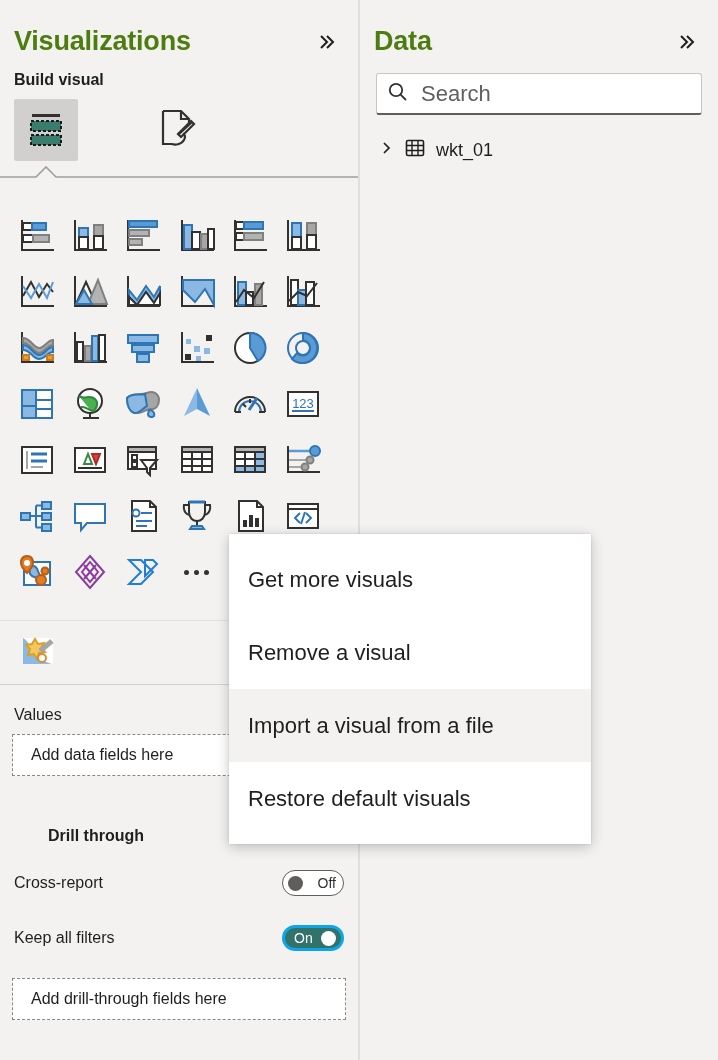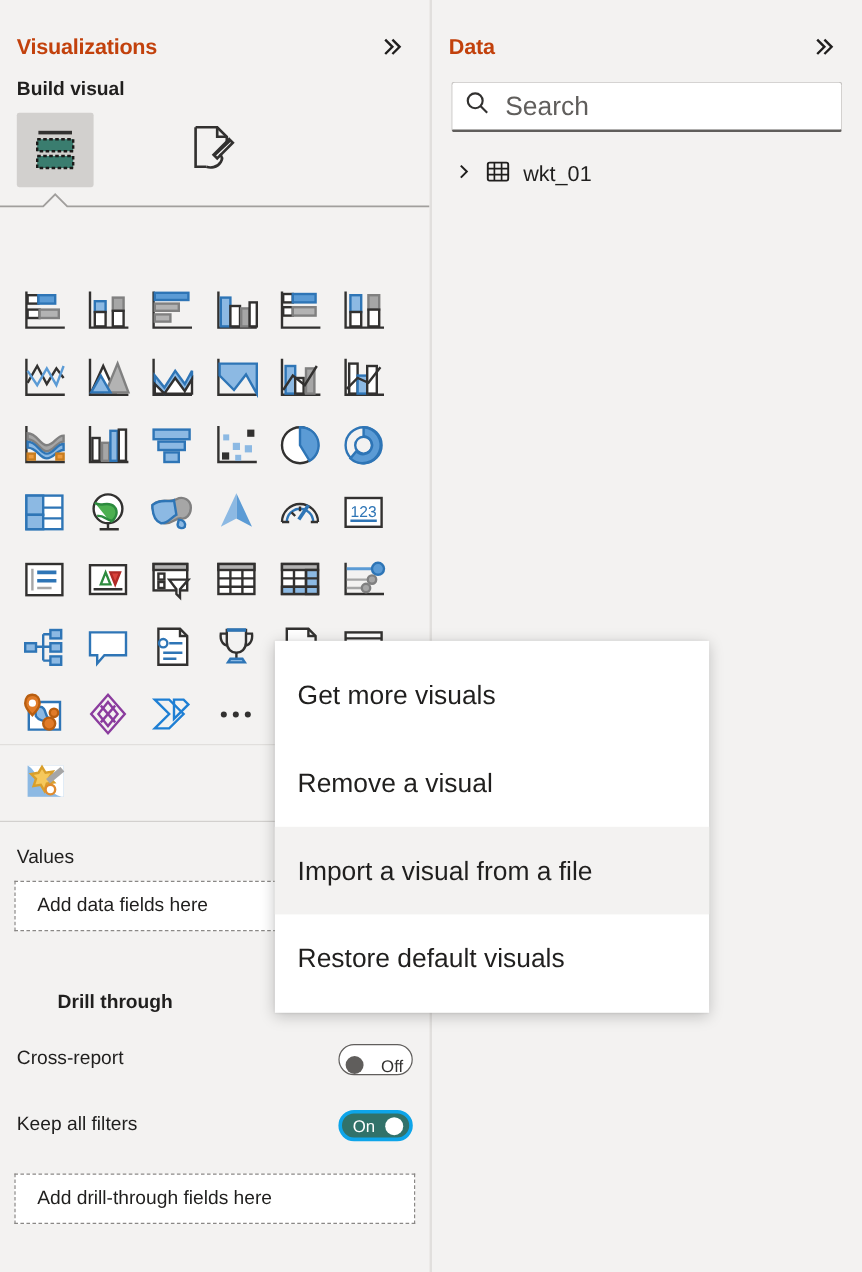--- a/index.html
+++ b/index.html
@@ -19,21 +19,21 @@
   .panel-divider {
     position: absolute; left: 358px; top: 0; width: 2px; height: 1060px;
     background: #e1dfdd;
   }
 
   .panel-header {
     display: flex; align-items: center; justify-content: space-between;
     padding: 26px 18px 0 14px;
   }
   .panel-title {
-    font-size: 18px; font-weight: bold; color: #c2410c; letter-spacing: -0.2px;
+    font-size: 27px; font-weight: bold; color: #4d7c0f; letter-spacing: -0.2px;
   }
   .collapse-btn {
     width: 26px; height: 26px; display: flex; align-items: center; justify-content: center;
     cursor: pointer; color: #201f1e;
   }
 
   
   .section-label {
     font-size: 16px; font-weight: bold; color: #201f1e;
     padding: 14px 0 0 14px;
@@ -44,21 +44,21 @@
     cursor: pointer; border-radius: 2px;
   }
   .mode-tab.selected { background: #d2d0ce; }
   .mode-tab + .mode-tab { margin-left: 66px; }
   .tab-underline {
     position: absolute; left: 0; top: 74px; width: 358px; height: 20px;
   }
 
   
   .gallery {
-    position: absolute; left: 0; top: 225px; width: 358px;
+    position: absolute; left: 0; top: 202px; width: 358px;
     padding: 6px 28px 0 10px;
     display: grid;
     grid-template-columns: repeat(6, 1fr);
     row-gap: 0px;
   }
   .viz-cell {
     height: 56px; display: flex; align-items: center; justify-content: center;
     cursor: pointer; border-radius: 2px;
   }
   .viz-cell svg { display: block; }
@@ -99,21 +99,21 @@
     display: flex; align-items: center; justify-content: space-between;
     padding: 0 14px 0 14px; height: 40px;
   }
   .toggle-row .t-label { font-size: 16px; color: #201f1e; }
 
   .switch {
     display: flex; align-items: center;
     width: 62px; height: 26px; border-radius: 13px;
     cursor: pointer; position: relative;
   }
-  .switch.off { background: #ffffff; border: 1px solid #605e5c; justify-content: flex-start; padding-left: 5px; align-items: flex-end; }
+  .switch.off { background: #ffffff; border: 1px solid #605e5c; justify-content: flex-start; padding-left: 5px; }
   .switch.on  { background: #31726a; border: 3px solid #0ea5e9; justify-content: flex-end; padding-right: 5px; }
   .switch .knob { width: 15px; height: 15px; border-radius: 50%; }
   .switch.off .knob { background: #605e5c; }
   .switch.on  .knob { background: #ffffff; }
   .switch .sw-text { position: absolute; font-size: 14px; line-height: 1; }
   .switch.off .sw-text { right: 7px; color: #323130; }
   .switch.on  .sw-text { left: 9px; color: #ffffff; }
 
   
   .search-box {

